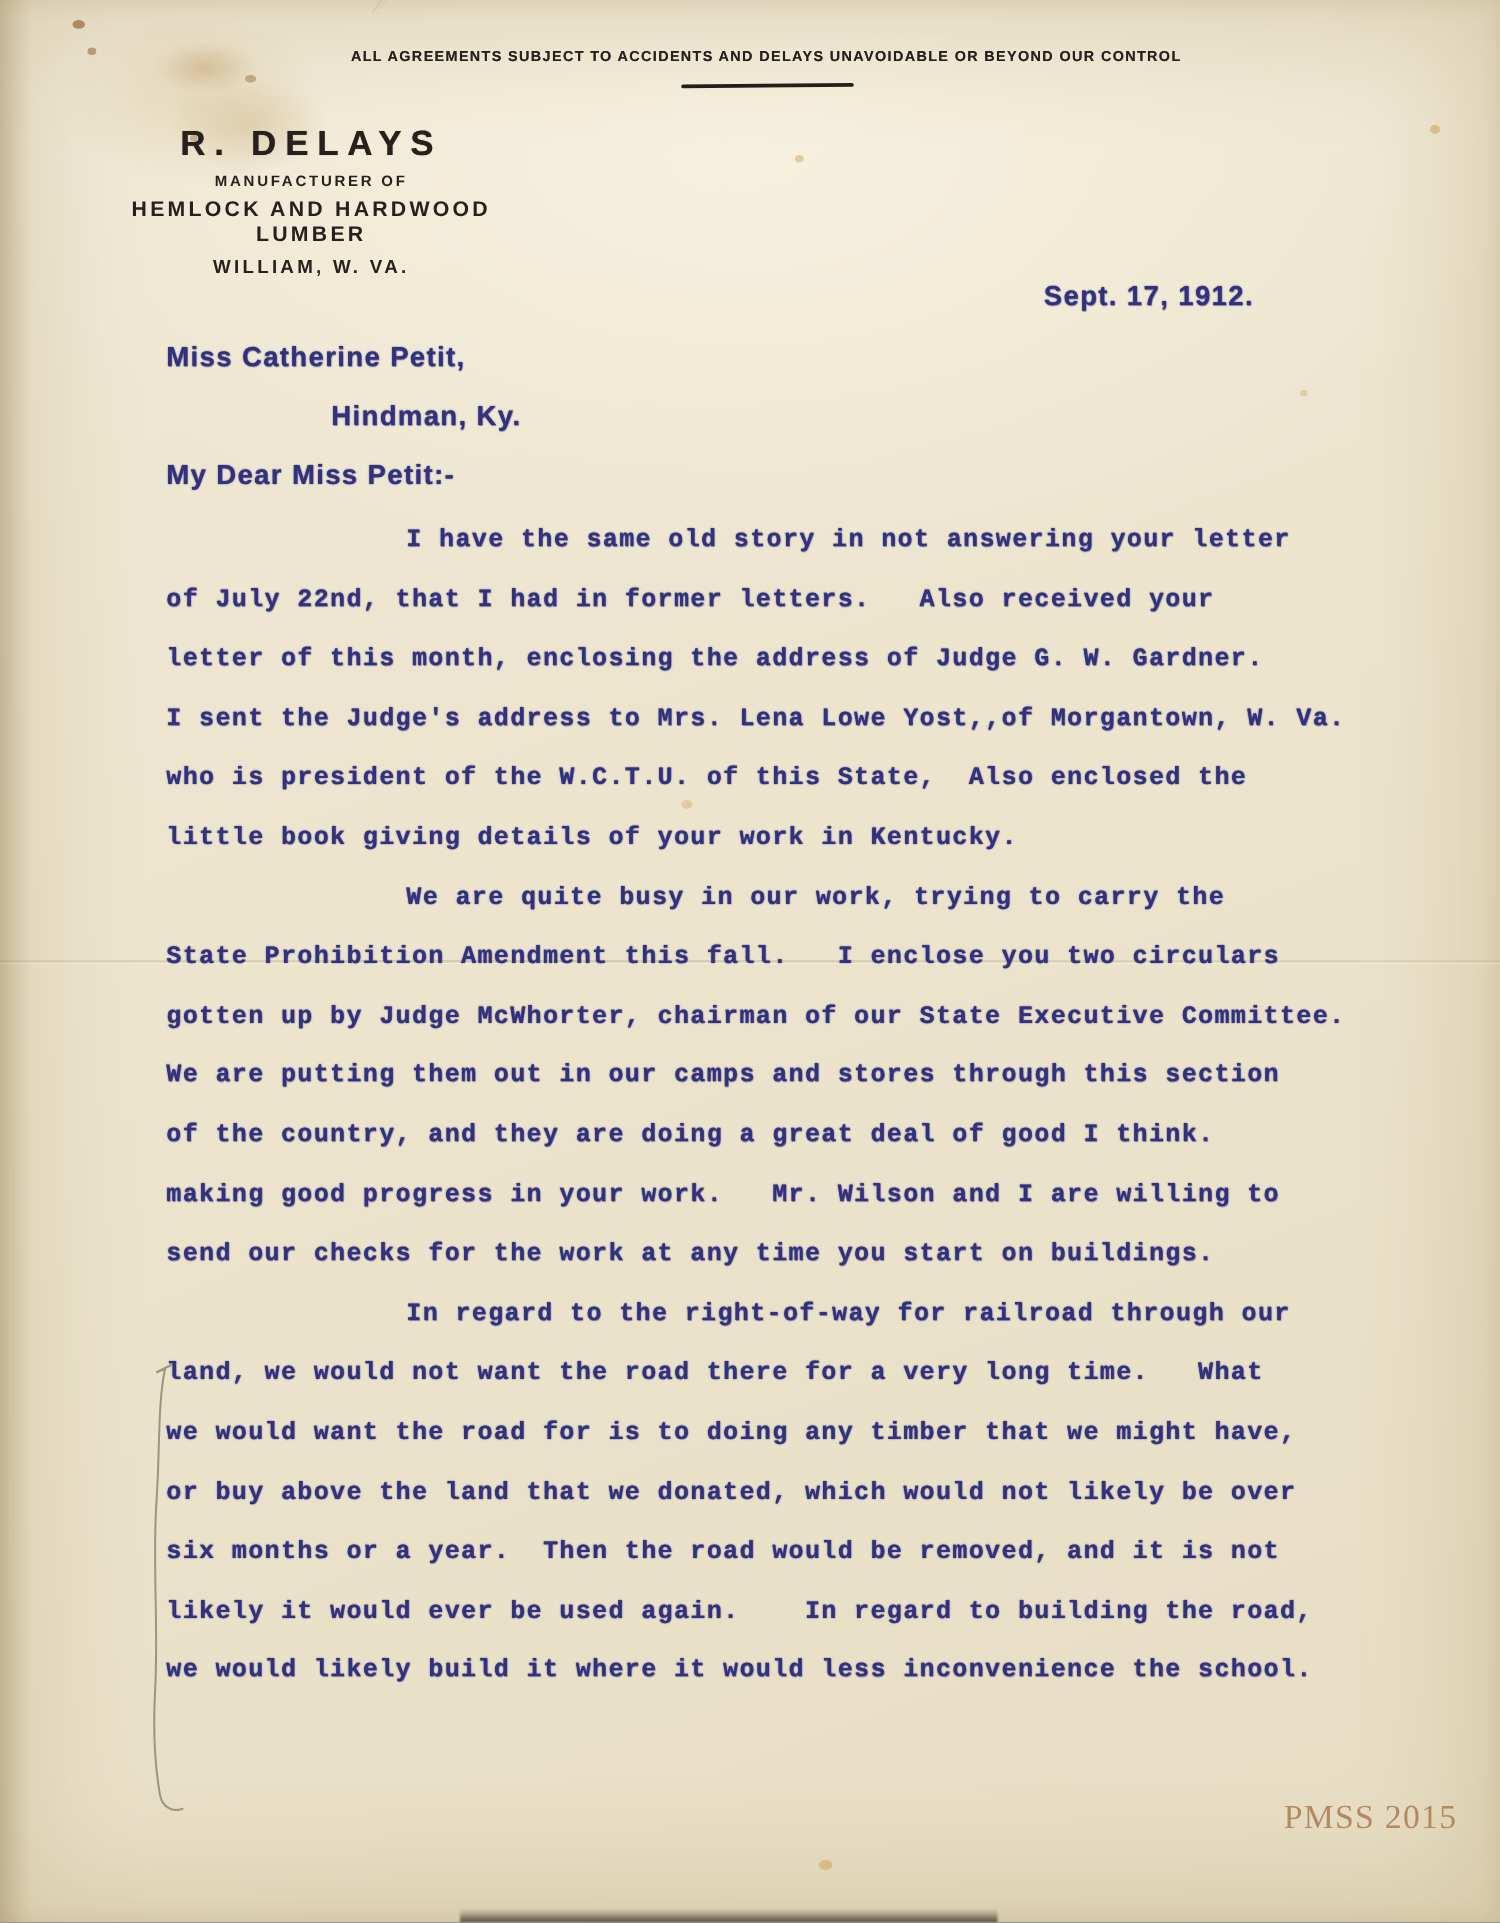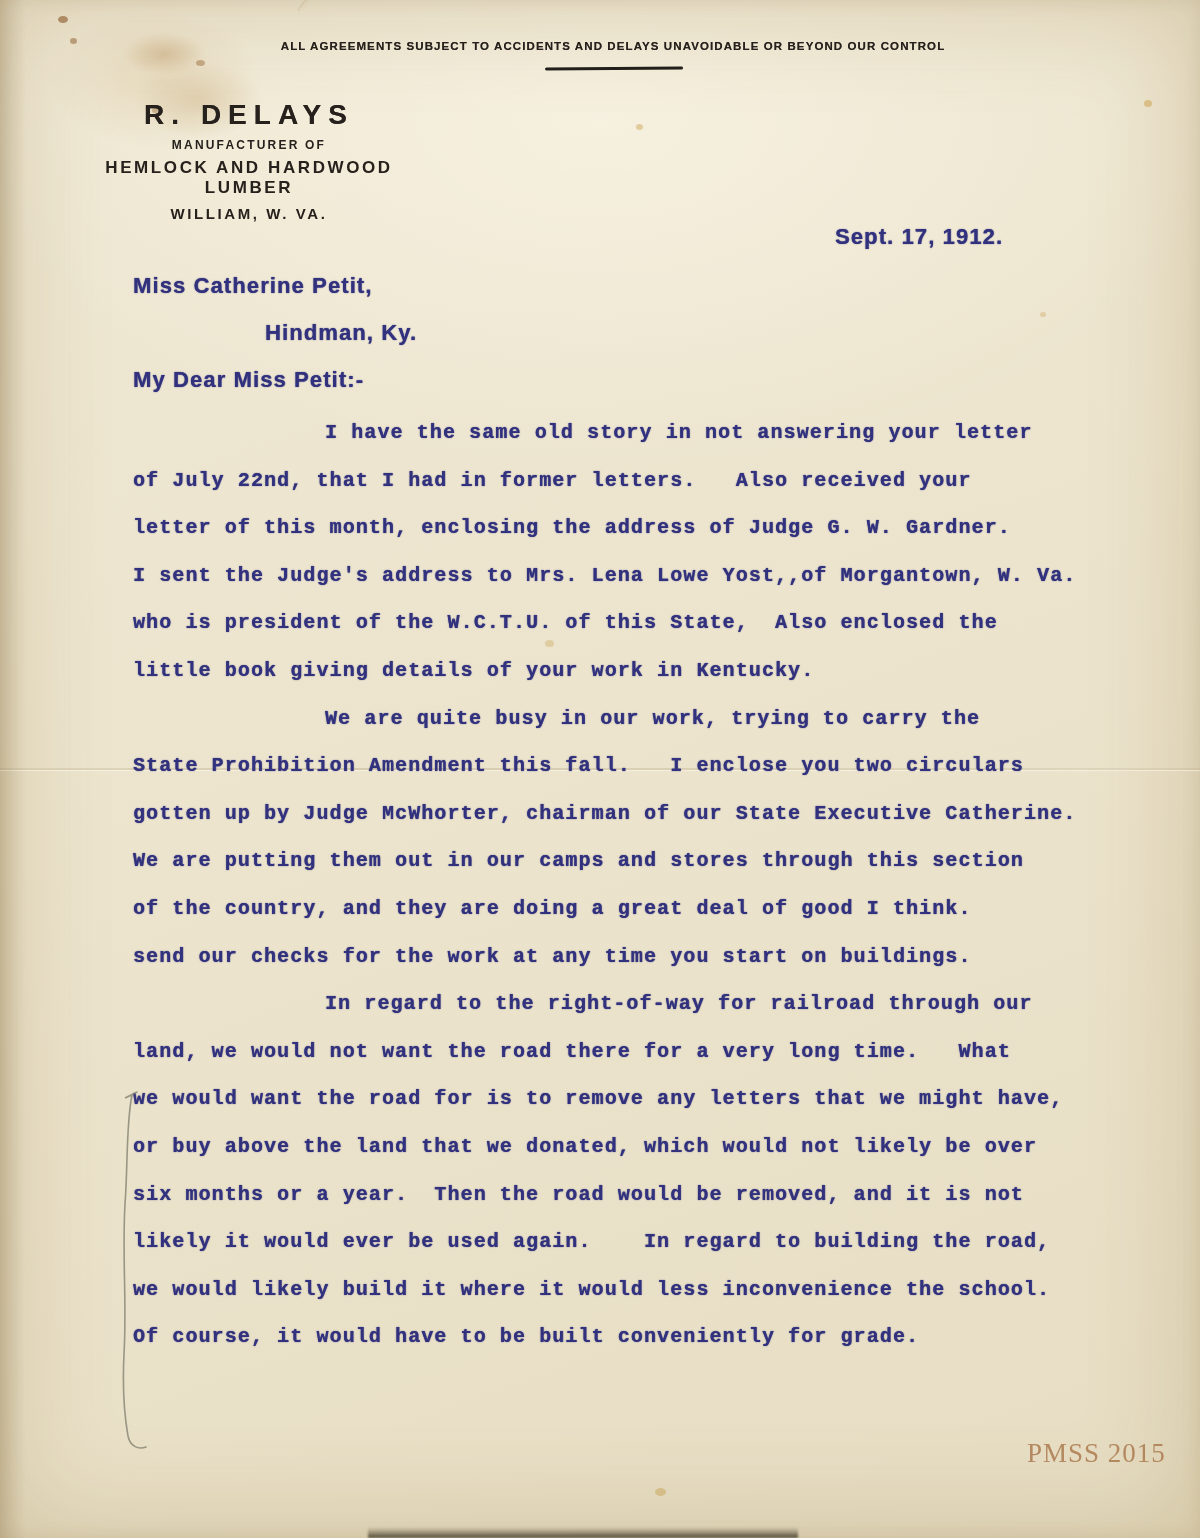--- a/index.html
+++ b/index.html
@@ -146,32 +146,32 @@
 
   <div class="body-block">
       <div class="tline indent">I have the same old story in not answering your letter</div>
       <div class="tline">of July 22nd, that I had in former letters.   Also received your</div>
       <div class="tline">letter of this month, enclosing the address of Judge G. W. Gardner.</div>
       <div class="tline">I sent the Judge's address to Mrs. Lena Lowe Yost,,of Morgantown, W. Va.</div>
       <div class="tline">who is president of the W.C.T.U. of this State,  Also enclosed the</div>
       <div class="tline">little book giving details of your work in Kentucky.</div>
       <div class="tline indent">We are quite busy in our work, trying to carry the</div>
       <div class="tline">State Prohibition Amendment this fall.   I enclose you two circulars</div>
-      <div class="tline">gotten up by Judge McWhorter, chairman of our State Executive Catherine.</div>
+      <div class="tline">gotten up by Judge McWhorter, chairman of our State Executive Committee.</div>
       <div class="tline">We are putting them out in our camps and stores through this section</div>
       <div class="tline">of the country, and they are doing a great deal of good I think.</div>
+      <div class="tline">making good progress in your work.   Mr. Wilson and I are willing to</div>
       <div class="tline">send our checks for the work at any time you start on buildings.</div>
       <div class="tline indent">In regard to the right-of-way for railroad through our</div>
       <div class="tline">land, we would not want the road there for a very long time.   What</div>
-      <div class="tline">we would want the road for is to remove any letters that we might have,</div>
+      <div class="tline">we would want the road for is to doing any timber that we might have,</div>
       <div class="tline">or buy above the land that we donated, which would not likely be over</div>
       <div class="tline">six months or a year.  Then the road would be removed, and it is not</div>
       <div class="tline">likely it would ever be used again.    In regard to building the road,</div>
       <div class="tline">we would likely build it where it would less inconvenience the school.</div>
-      <div class="tline">Of course, it would have to be built conveniently for grade.</div>
     </div>
 
   <svg class="pencil-bracket" width="40" height="375" viewBox="0 0 40 375">
     <path d="M25 8 L13 14 L20 11 C14 40 16 80 13 120 C10 170 15 220 12 270 C10 310 13 335 16 352 C18 362 26 366 34 363" fill="none" stroke="#8b8878" stroke-width="1.6" stroke-linecap="round" opacity="0.85"></path>
   </svg>
 
   <div class="watermark">PMSS 2015</div>
 
 </div>
 

